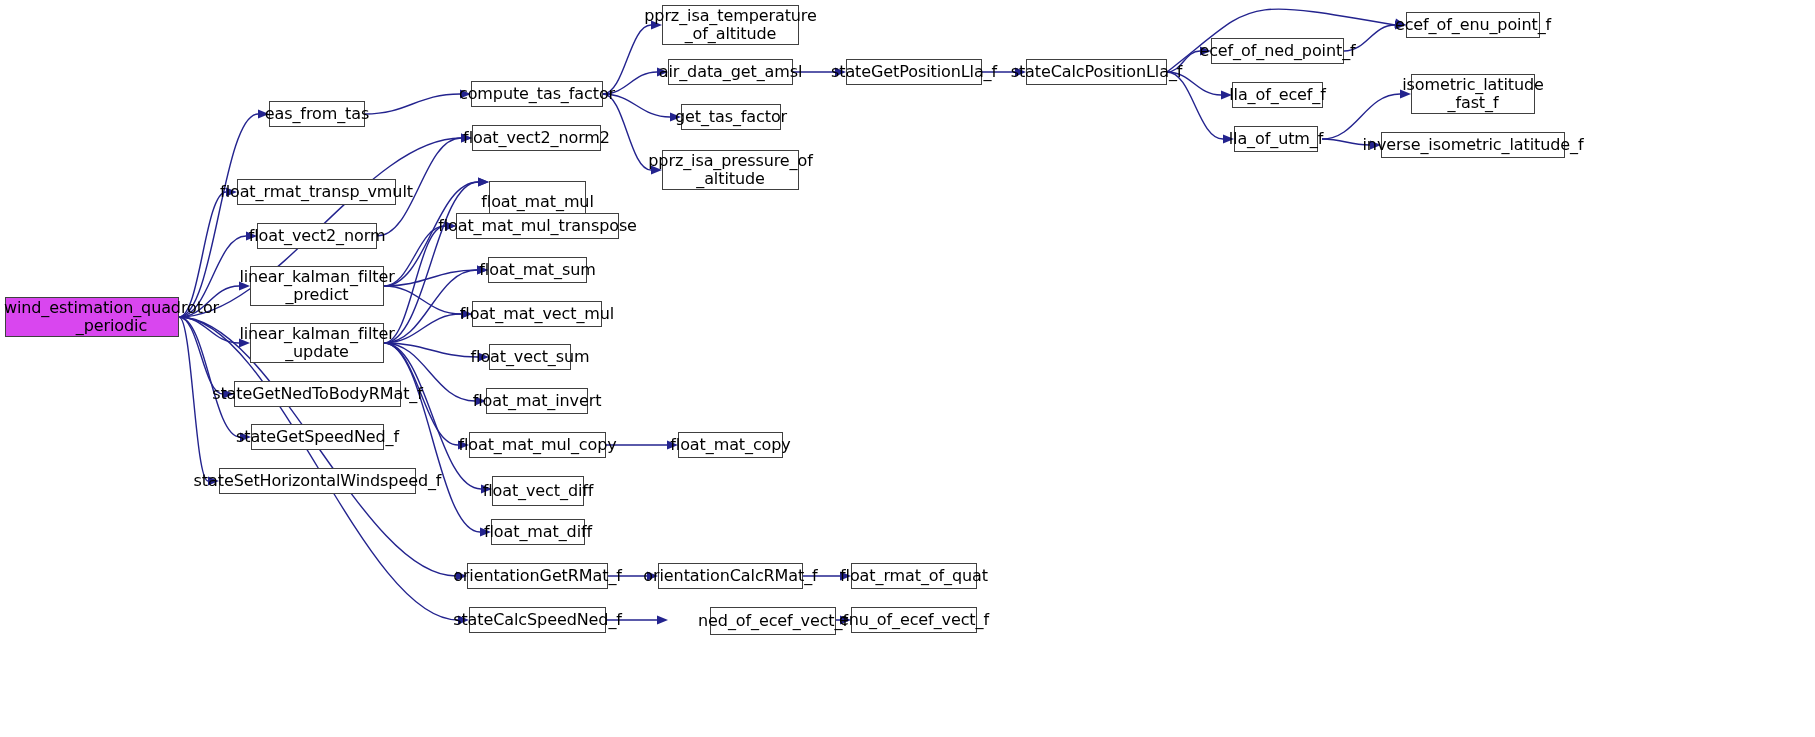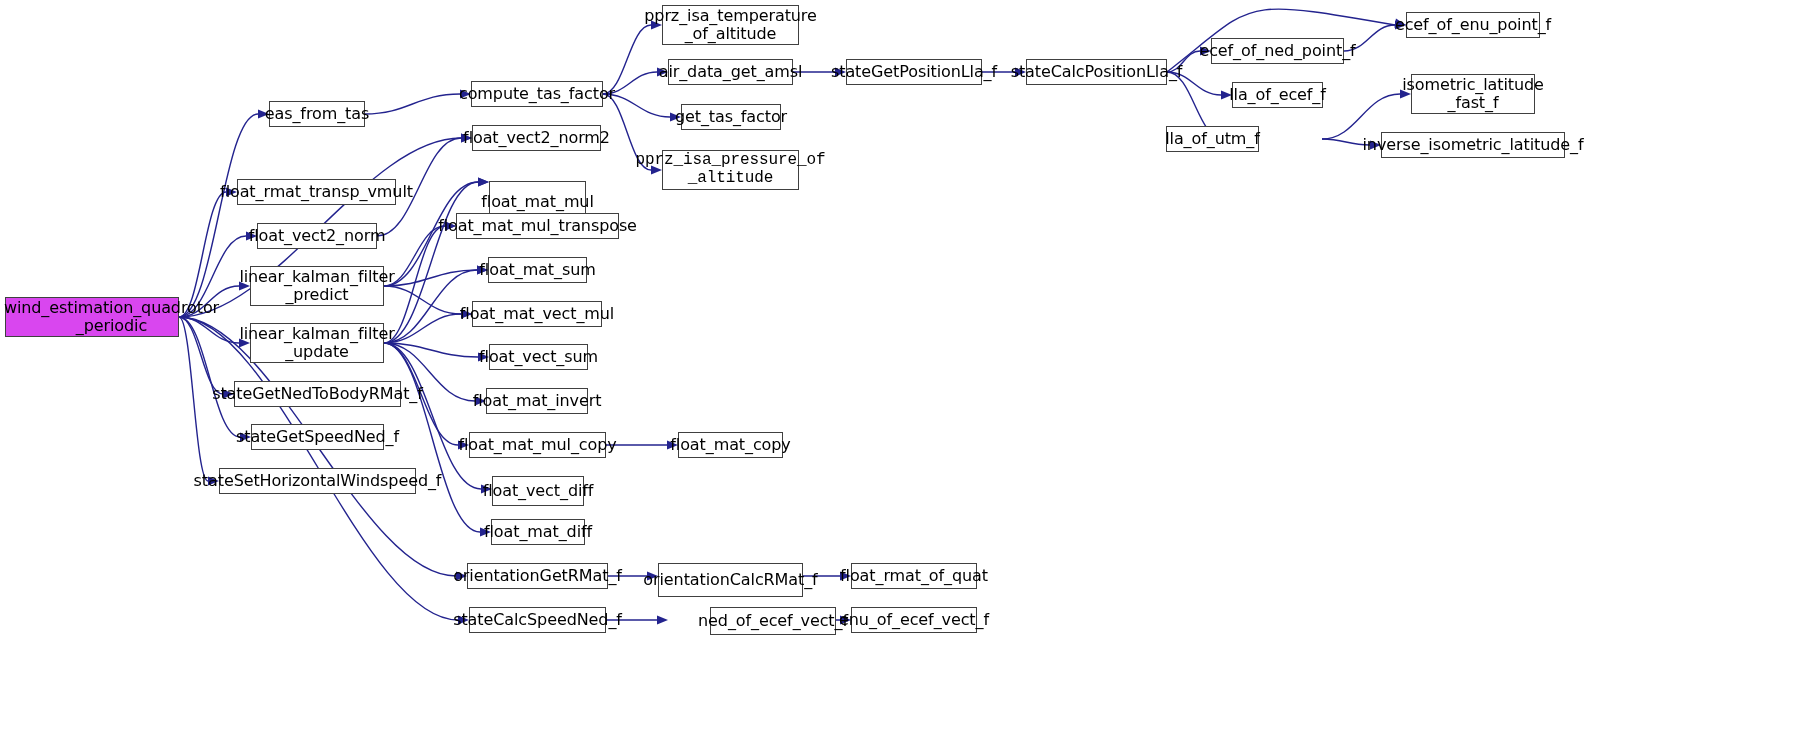--- a/index.html
+++ b/index.html
@@ -161,41 +161,41 @@
 _update</div>
       <div class="node" style="left: 234px; top: 381px; width: 167px; height: 26px;">stateGetNedToBodyRMat_f</div>
       <div class="node" style="left: 251px; top: 424px; width: 133px; height: 26px;">stateGetSpeedNed_f</div>
       <div class="node" style="left: 219px; top: 468px; width: 197px; height: 26px;">stateSetHorizontalWindspeed_f</div>
       <div class="node" style="left: 471px; top: 81px; width: 132px; height: 26px;">compute_tas_factor</div>
       <div class="node" style="left: 472px; top: 125px; width: 129px; height: 26px;">float_vect2_norm2</div>
       <div class="node" style="left: 489px; top: 169px; width: 97px; height: 42px; margin-top: 12px;">float_mat_mul</div>
       <div class="node" style="left: 456px; top: 213px; width: 163px; height: 26px;">float_mat_mul_transpose</div>
       <div class="node" style="left: 488px; top: 257px; width: 99px; height: 26px;">float_mat_sum</div>
       <div class="node" style="left: 472px; top: 301px; width: 130px; height: 26px;">float_mat_vect_mul</div>
-      <div class="node" style="left: 489px; top: 344px; width: 99px; height: 26px;">float_vect_sum</div>
+      <div class="node" style="left: 489px; top: 344px; width: 82px; height: 26px;">float_vect_sum</div>
       <div class="node" style="left: 486px; top: 388px; width: 102px; height: 26px;">float_mat_invert</div>
       <div class="node" style="left: 469px; top: 432px; width: 137px; height: 26px;">float_mat_mul_copy</div>
       <div class="node" style="left: 492px; top: 476px; width: 92px; height: 30px;">float_vect_diff</div>
       <div class="node" style="left: 491px; top: 519px; width: 94px; height: 26px;">float_mat_diff</div>
       <div class="node" style="left: 467px; top: 563px; width: 141px; height: 26px;">orientationGetRMat_f</div>
       <div class="node" style="left: 469px; top: 607px; width: 137px; height: 26px;">stateCalcSpeedNed_f</div>
       <div class="node" style="left: 662px; top: 5px; width: 137px; height: 40px;">pprz_isa_temperature
 _of_altitude</div>
       <div class="node" style="left: 668px; top: 59px; width: 125px; height: 26px;">air_data_get_amsl</div>
       <div class="node" style="left: 681px; top: 104px; width: 100px; height: 26px;">get_tas_factor</div>
-      <div class="node" style="left: 662px; top: 150px; width: 137px; height: 40px; font-family: Liberation Mono, monospace;">pprz_isa_pressure_of
+      <div class="node" style="left: 662px; top: 150px; width: 137px; height: 40px;">pprz_isa_pressure_of
 _altitude</div>
       <div class="node" style="left: 678px; top: 432px; width: 105px; height: 26px;">float_mat_copy</div>
-      <div class="node" style="left: 658px; top: 563px; width: 145px; height: 34px;">orientationCalcRMat_f</div>
+      <div class="node" style="left: 658px; top: 563px; width: 145px; height: 26px;">orientationCalcRMat_f</div>
       <div class="node" style="left: 668px; top: 607px; width: 126px; height: 28px; margin-left: 42px;">ned_of_ecef_vect_f</div>
       <div class="node" style="left: 846px; top: 59px; width: 136px; height: 26px;">stateGetPositionLla_f</div>
       <div class="node" style="left: 851px; top: 563px; width: 126px; height: 26px;">float_rmat_of_quat</div>
       <div class="node" style="left: 851px; top: 607px; width: 126px; height: 26px;">enu_of_ecef_vect_f</div>
       <div class="node" style="left: 1026px; top: 59px; width: 141px; height: 26px;">stateCalcPositionLla_f</div>
       <div class="node" style="left: 1211px; top: 38px; width: 133px; height: 26px; text-align: center;">ecef_of_ned_point_f</div>
       <div class="node" style="left: 1232px; top: 82px; width: 91px; height: 26px;">lla_of_ecef_f</div>
-      <div class="node" style="left: 1166px; top: 126px; width: 93px; height: 26px;">lla_of_utm_f</div>
+      <div class="node" style="left: 1234px; top: 126px; width: 84px; height: 26px;">lla_of_utm_f</div>
       <div class="node" style="left: 1406px; top: 12px; width: 134px; height: 26px;">ecef_of_enu_point_f</div>
       <div class="node" style="left: 1411px; top: 74px; width: 124px; height: 40px;">isometric_latitude
 _fast_f</div>
       <div class="node" style="left: 1381px; top: 132px; width: 184px; height: 26px;">inverse_isometric_latitude_f</div>
     </div>
 </div>
 
 </body></html>

